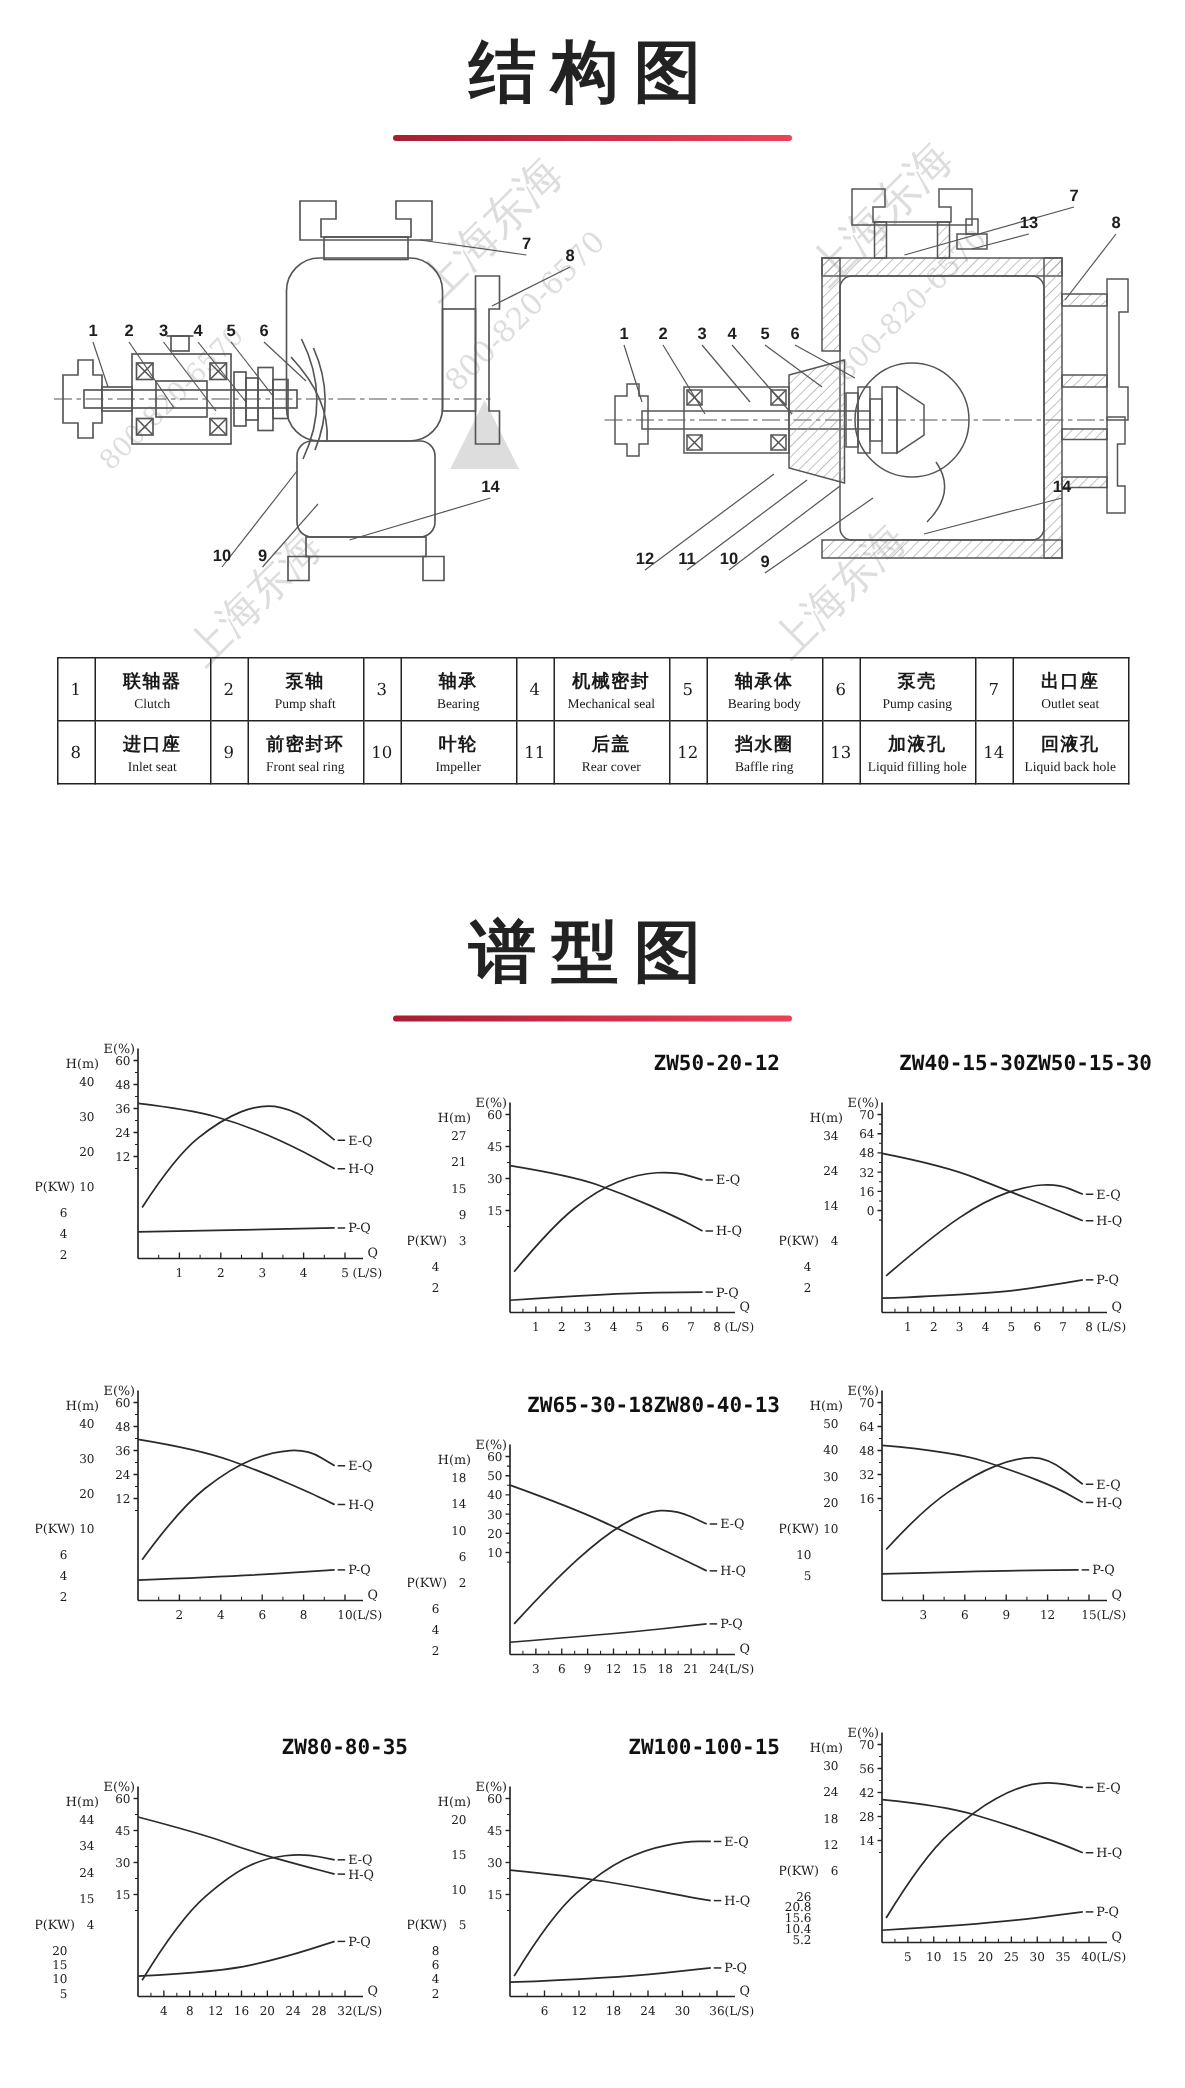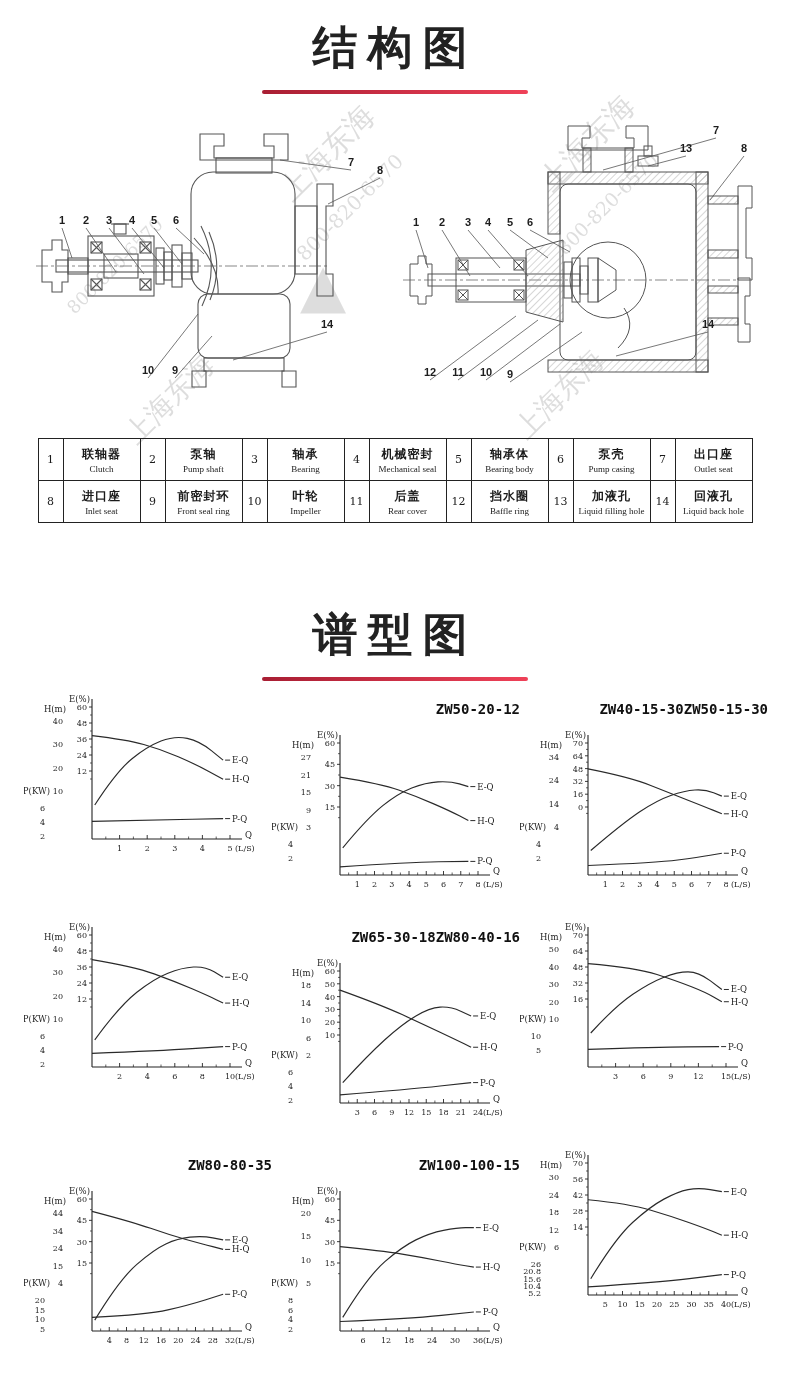--- a/index.html
+++ b/index.html
@@ -521,21 +521,21 @@
             <text x="208.1" y="61.239999999999995" text-anchor="start" font-size="8.5" font-family="DejaVu Serif, serif">E-Q</text>
             <path d="M68,40.56 Q109.4,47.36 130.10000000000002,54.839999999999996 Q150.8,62.31999999999999 168.05,69.8 Q185.3,77.28 192.2,80.68 L199.1,84.08000000000001" stroke="#2a2a2a" stroke-width="1.15" fill="none"></path>
             <line x1="201.1" y1="84.08000000000001" x2="206.1" y2="84.08000000000001" stroke="#2a2a2a" stroke-width="1"></line>
             <text x="208.1" y="87.08000000000001" text-anchor="start" font-size="8.5" font-family="DejaVu Serif, serif">H-Q</text>
             <path d="M68,134.4 Q137,131.68 168.05,129.64 L199.1,127.6" stroke="#2a2a2a" stroke-width="1.15" fill="none"></path>
             <line x1="201.1" y1="127.6" x2="206.1" y2="127.6" stroke="#2a2a2a" stroke-width="1"></line>
             <text x="208.1" y="130.6" text-anchor="start" font-size="8.5" font-family="DejaVu Serif, serif">P-Q</text>
           </svg></div>
         <div class="chart-cell"><div class="chart-titles">
             <div class="chart-title">ZW65-30-18</div>
-            <div class="chart-title">ZW80-40-16</div>
+            <div class="chart-title">ZW80-40-13</div>
           </div><svg viewBox="0 0 248 185" width="248" height="185">
             <line x1="68" y1="8" x2="68" y2="148" stroke="#222" stroke-width="1.1"></line>
             <line x1="68" y1="148" x2="218" y2="148" stroke="#222" stroke-width="1.1"></line>
             <text x="66" y="11" text-anchor="end" font-size="8.5" font-family="DejaVu Serif, serif">E(%)</text>
             <text x="63" y="19" text-anchor="end" font-size="8" font-family="DejaVu Serif, serif">60</text>
             <line x1="65" y1="16" x2="68" y2="16" stroke="#222" stroke-width="0.9"></line>
             <line x1="66" y1="22.4" x2="68" y2="22.4" stroke="#222" stroke-width="0.7"></line>
             <text x="63" y="31.8" text-anchor="end" font-size="8" font-family="DejaVu Serif, serif">50</text>
             <line x1="65" y1="28.8" x2="68" y2="28.8" stroke="#222" stroke-width="0.9"></line>
             <line x1="66" y1="35.2" x2="68" y2="35.2" stroke="#222" stroke-width="0.7"></line>

